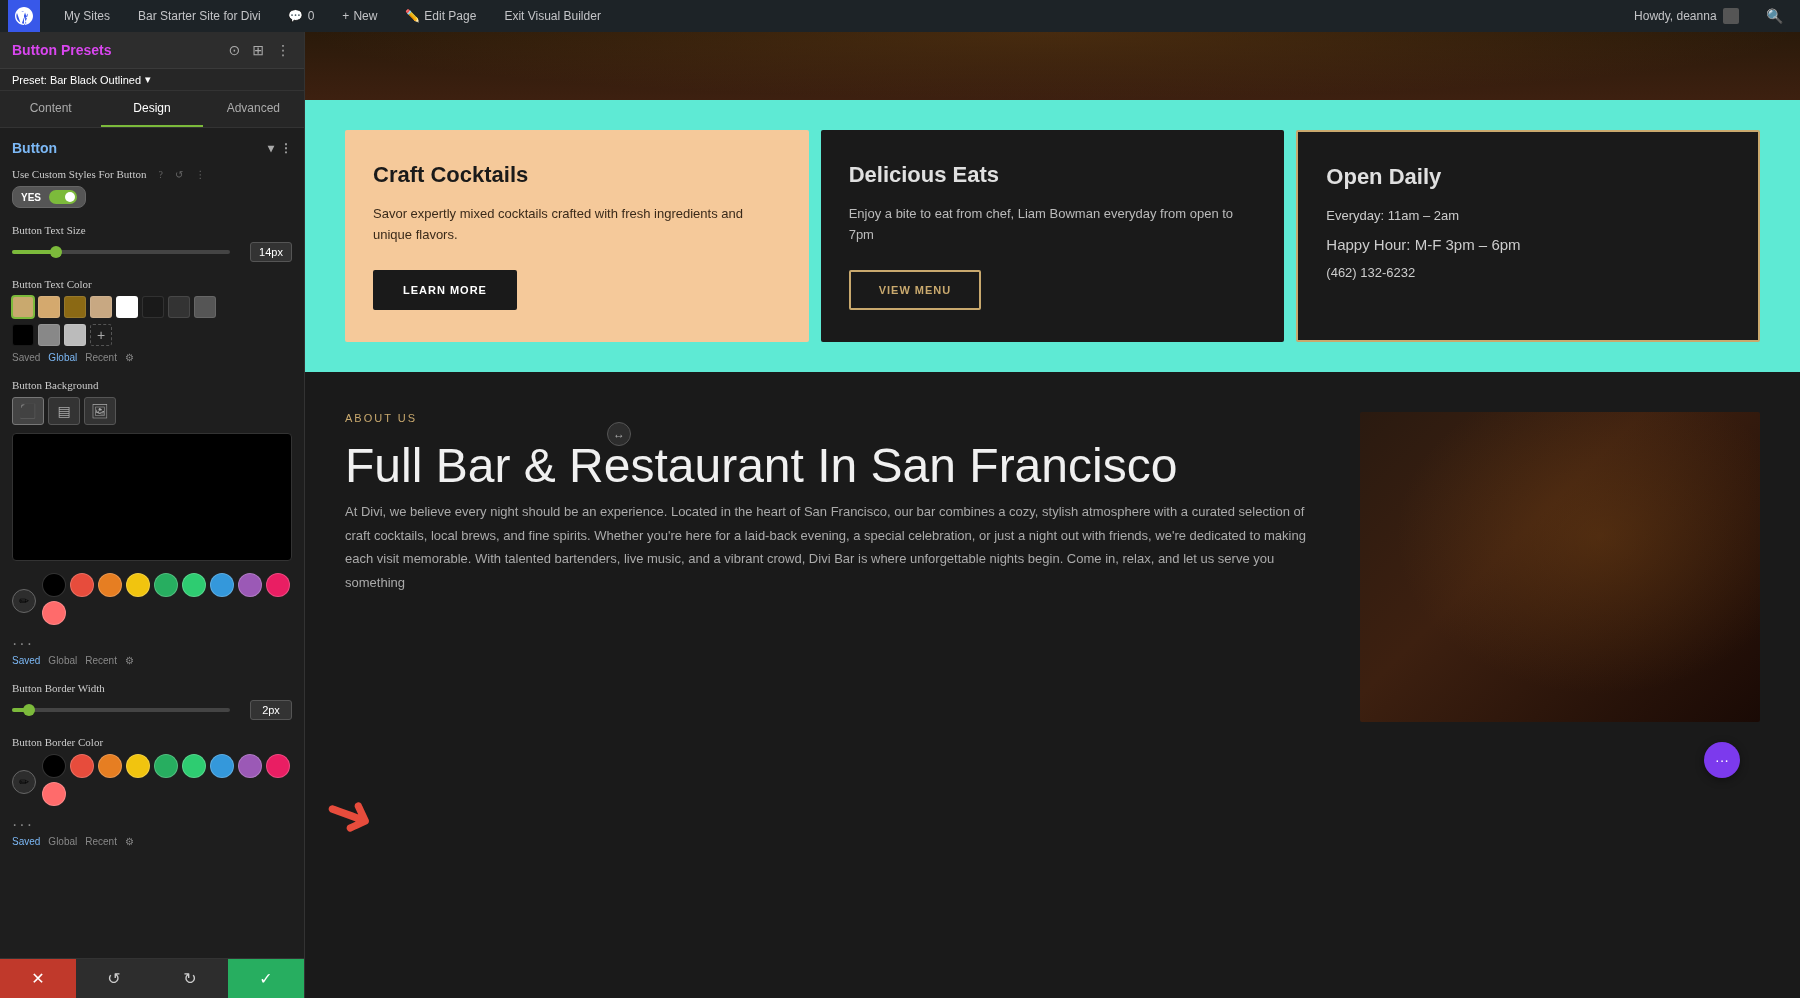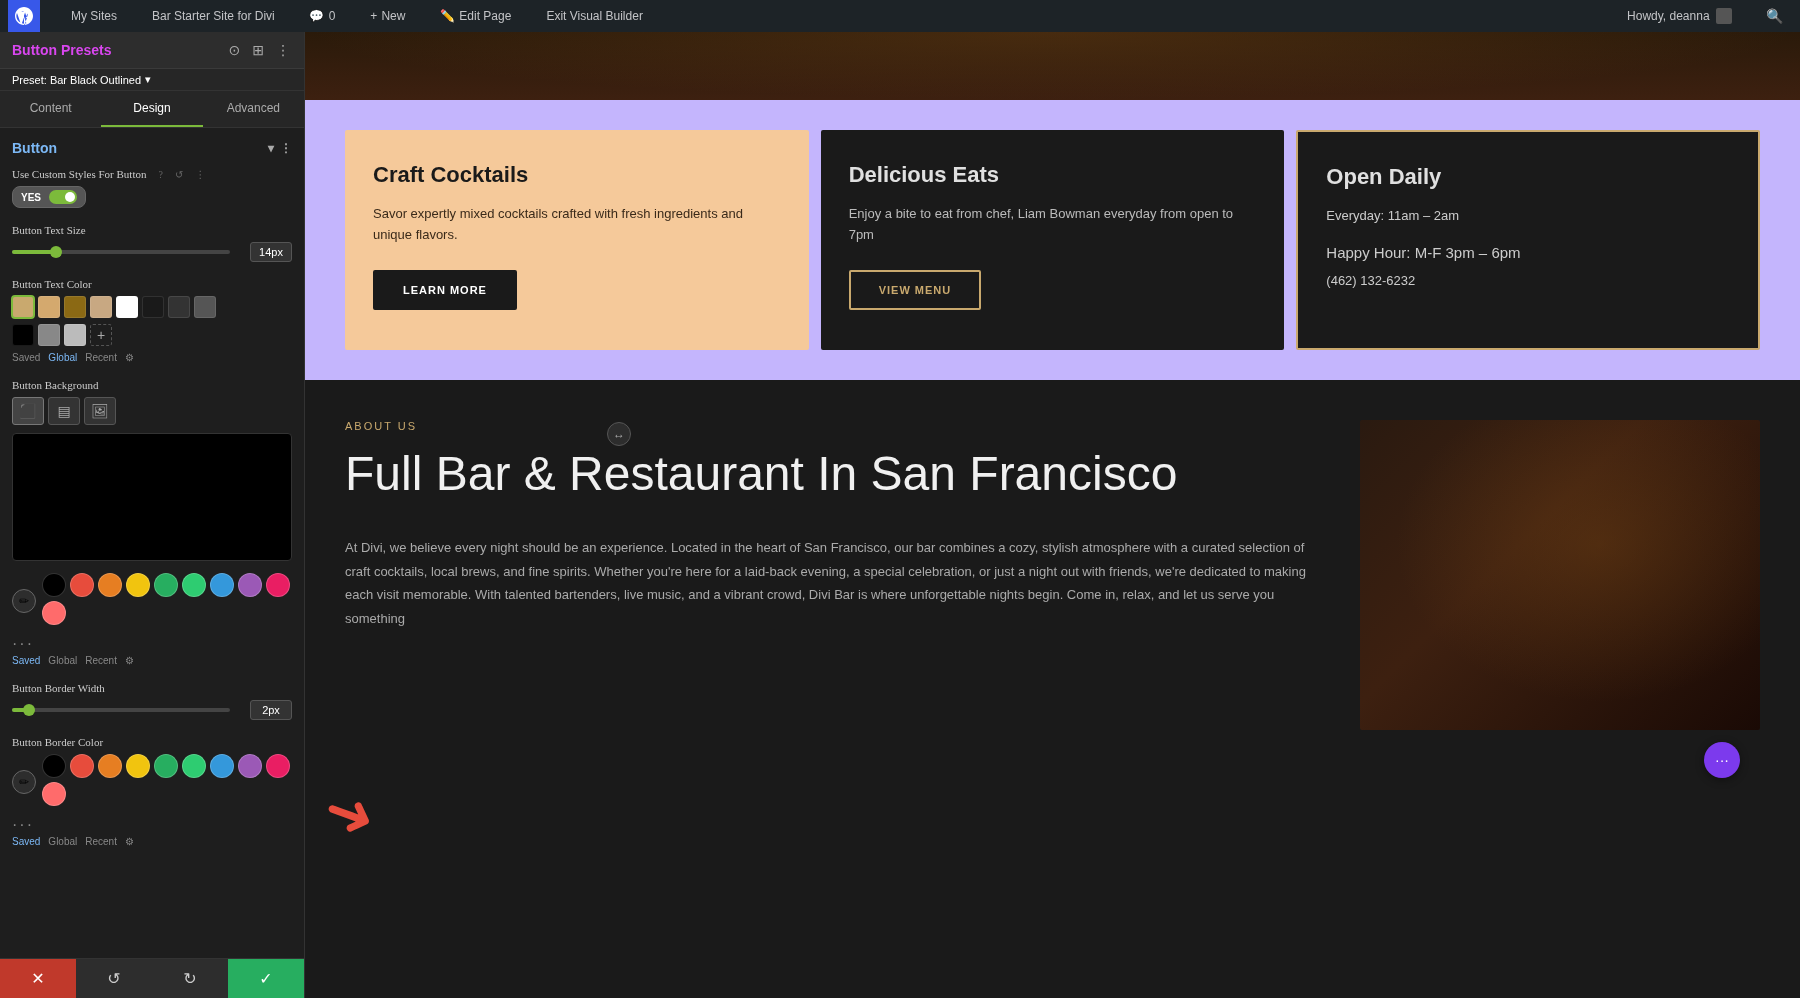--- a/index.html
+++ b/index.html
@@ -6,21 +6,21 @@
     body { font-family: -apple-system, BlinkMacSystemFont, 'Segoe UI', sans-serif; background: #1a1a1a; display: flex; flex-direction: column; height: 998px; overflow: hidden; }
 
     
     .wp-admin-bar {
       background: #1d2327;
       height: 32px;
       display: flex;
       align-items: center;
       padding: 0 8px;
       flex-shrink: 0;
-      gap: 19px;
+      gap: 12px;
     }
     .wp-admin-bar-item {
       color: #c3c4c7;
       font-size: 12px;
       padding: 0 8px;
       height: 32px;
       display: flex;
       align-items: center;
       gap: 4px;
       cursor: pointer;
@@ -364,21 +364,21 @@
       overflow: hidden;
     }
     .site-header-img::before {
       content: '';
       position: absolute;
       inset: 0;
       background: radial-gradient(ellipse at 50% 0%, rgba(100,60,20,0.5) 0%, transparent 70%);
     }
 
     .feature-section {
-      background: #c4b5fd;
+      background: #5eead4;
       padding: 30px 40px;
       display: grid;
       grid-template-columns: 1fr 1fr 1fr;
       gap: 12px;
     }
 
     .feature-card {
       border-radius: 2px;
       padding: 32px 28px;
     }
@@ -429,21 +429,21 @@
       font-size: 11px;
       letter-spacing: 2px;
       text-transform: uppercase;
       margin-bottom: 16px;
     }
     .about-title {
       font-size: 48px;
       font-weight: 300;
       color: #f0f0f0;
       line-height: 1.1;
-      margin-bottom: 36px;
+      margin-bottom: 8px;
     }
     .about-text {
       font-size: 13px;
       color: #aaa;
       line-height: 1.8;
     }
 
     .about-image {
       width: 100%;
       height: 310px;
@@ -751,21 +751,21 @@
 
       <div class="feature-card dark">
         <div class="card-title">Delicious Eats</div>
         <div class="card-text">Enjoy a bite to eat from chef, Liam Bowman everyday from open to 7pm</div>
         <div class="card-btn btn-outlined">VIEW MENU</div>
       </div>
 
       <div class="feature-card outlined">
         <div class="card-title">Open Daily</div>
         <div class="card-text">
-          <div style="margin-bottom:14px;color:#ccc;font-size:13px;">Everyday: 11am – 2am</div>
+          <div style="margin-bottom:6px;color:#ccc;font-size:13px;">Everyday: 11am – 2am</div>
           <div style="margin-bottom:6px;color:#ccc;font-size:15px;">Happy Hour: M-F 3pm – 6pm</div>
           <div style="color:#ccc;font-size:13px;">(462) 132-6232</div>
         </div>
       </div>
     </div>
 
     <div class="about-section">
       <div>
         <div class="about-label">ABOUT US</div>
         <div class="about-title">Full Bar &amp; Restaurant In San Francisco</div>

